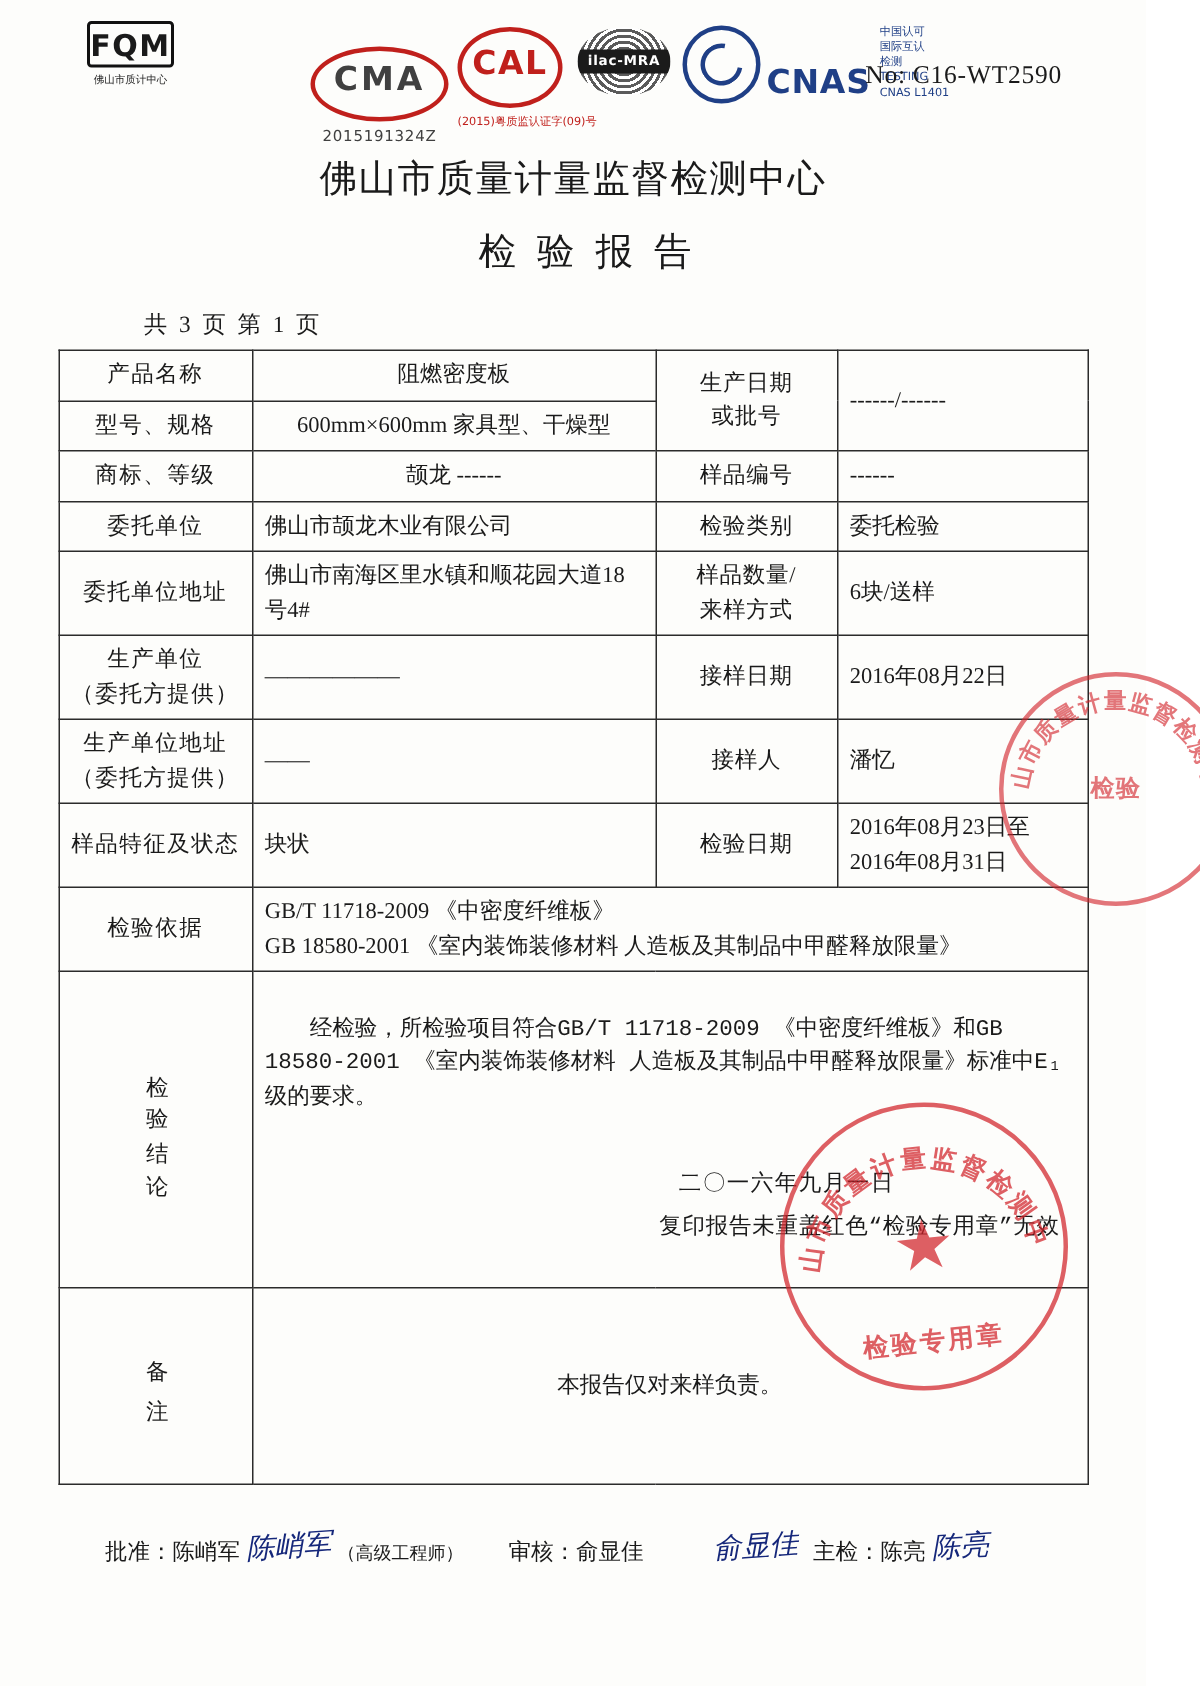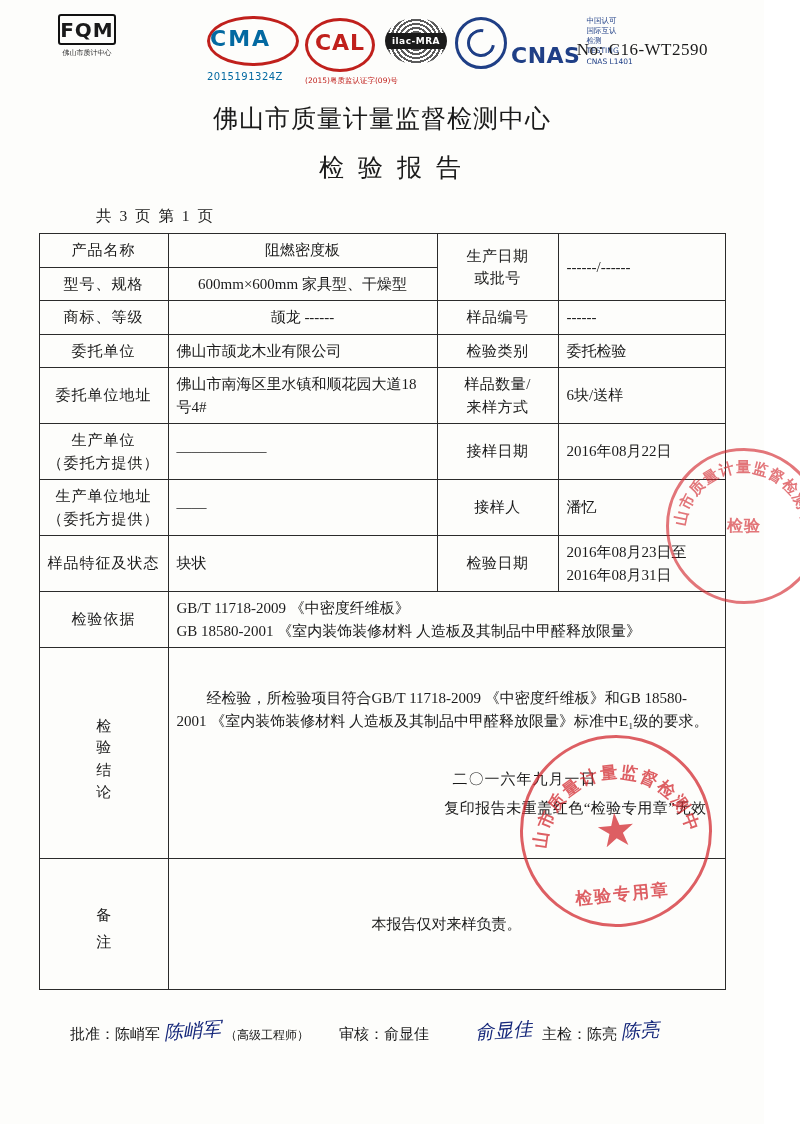--- a/index.html
+++ b/index.html
@@ -47,23 +47,23 @@
   .logo-fqm .sub {
     font-size: 7px;
     margin-top: 3px;
     letter-spacing: 0px;
     color: #222;
   }
 
   .logo-cma {
     position: absolute;
     left: 207px;
-    top: 16px;
-    text-align: left;
-    color: #0369a1;
+    top: 31px;
+    text-align: center;
+    color: #404040;
   }
   .logo-cma .ring {
     width: 86px;
     height: 44px;
     border: 3px solid #c0201c;
     border-radius: 50%;
     font-family: "DejaVu Sans", sans-serif;
     font-weight: bold;
     font-size: 22px;
     line-height: 40px;
@@ -253,20 +253,21 @@
     line-height: 2.6;
   }
 
   .concl-body {
     padding: 14px 16px 8px 16px;
     font-size: 15px;
     line-height: 2.0;
     position: relative;
     height: 200px;
     vertical-align: top;
+    font-family: Liberation Mono, monospace;
   }
   .concl-body p {
     margin: 0;
     text-indent: 2em;
   }
   .concl-date {
     text-align: right;
     padding-right: 120px;
     margin-top: 36px;
     letter-spacing: 1px;

